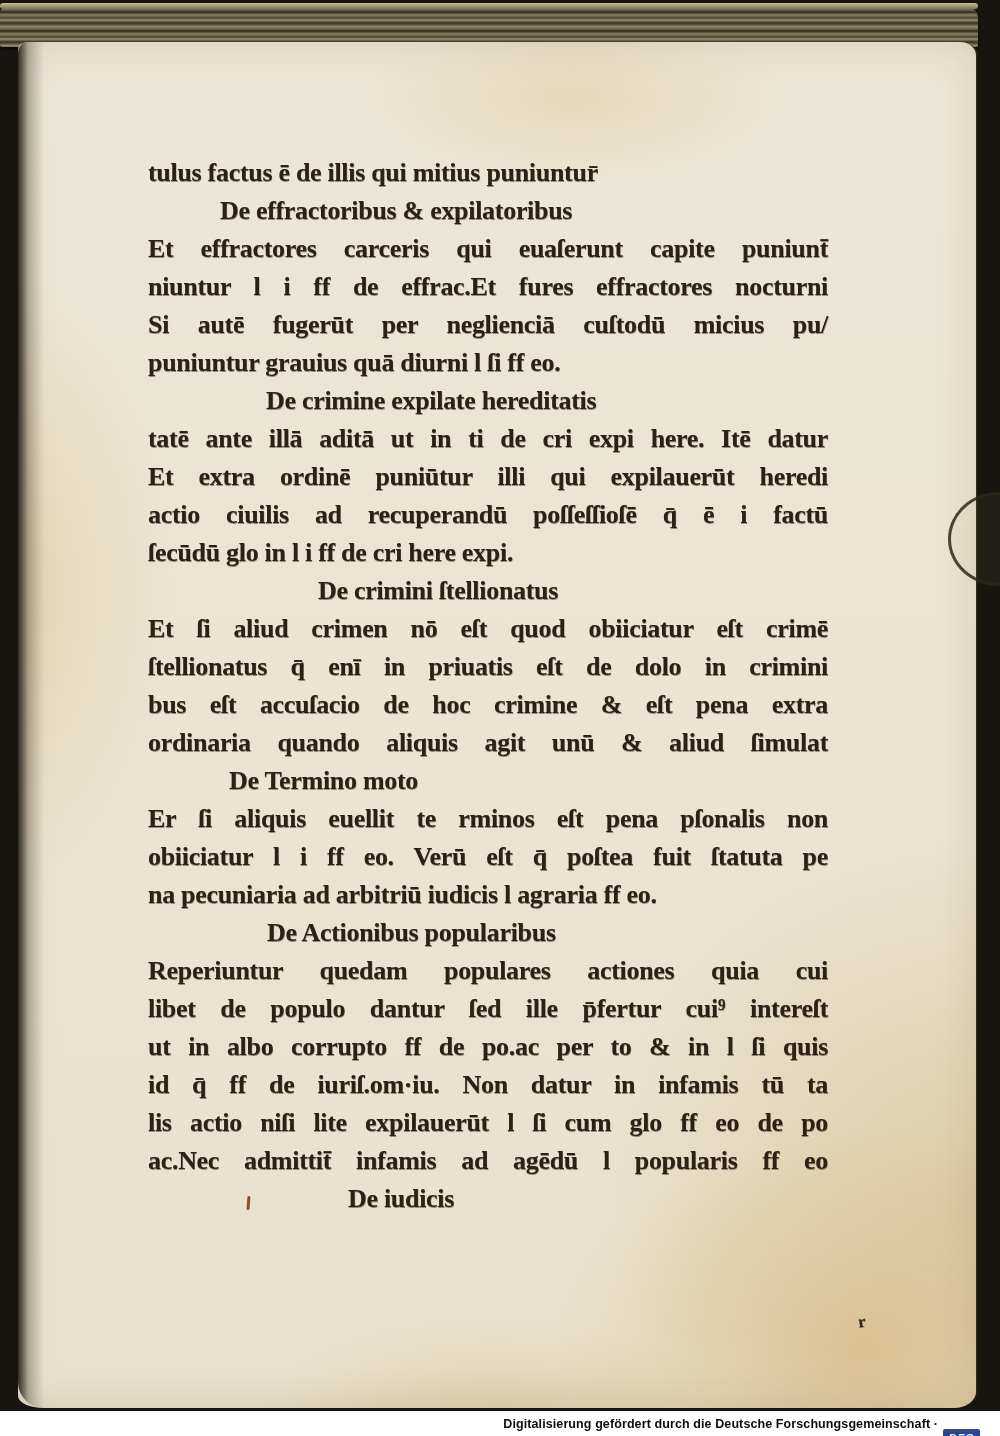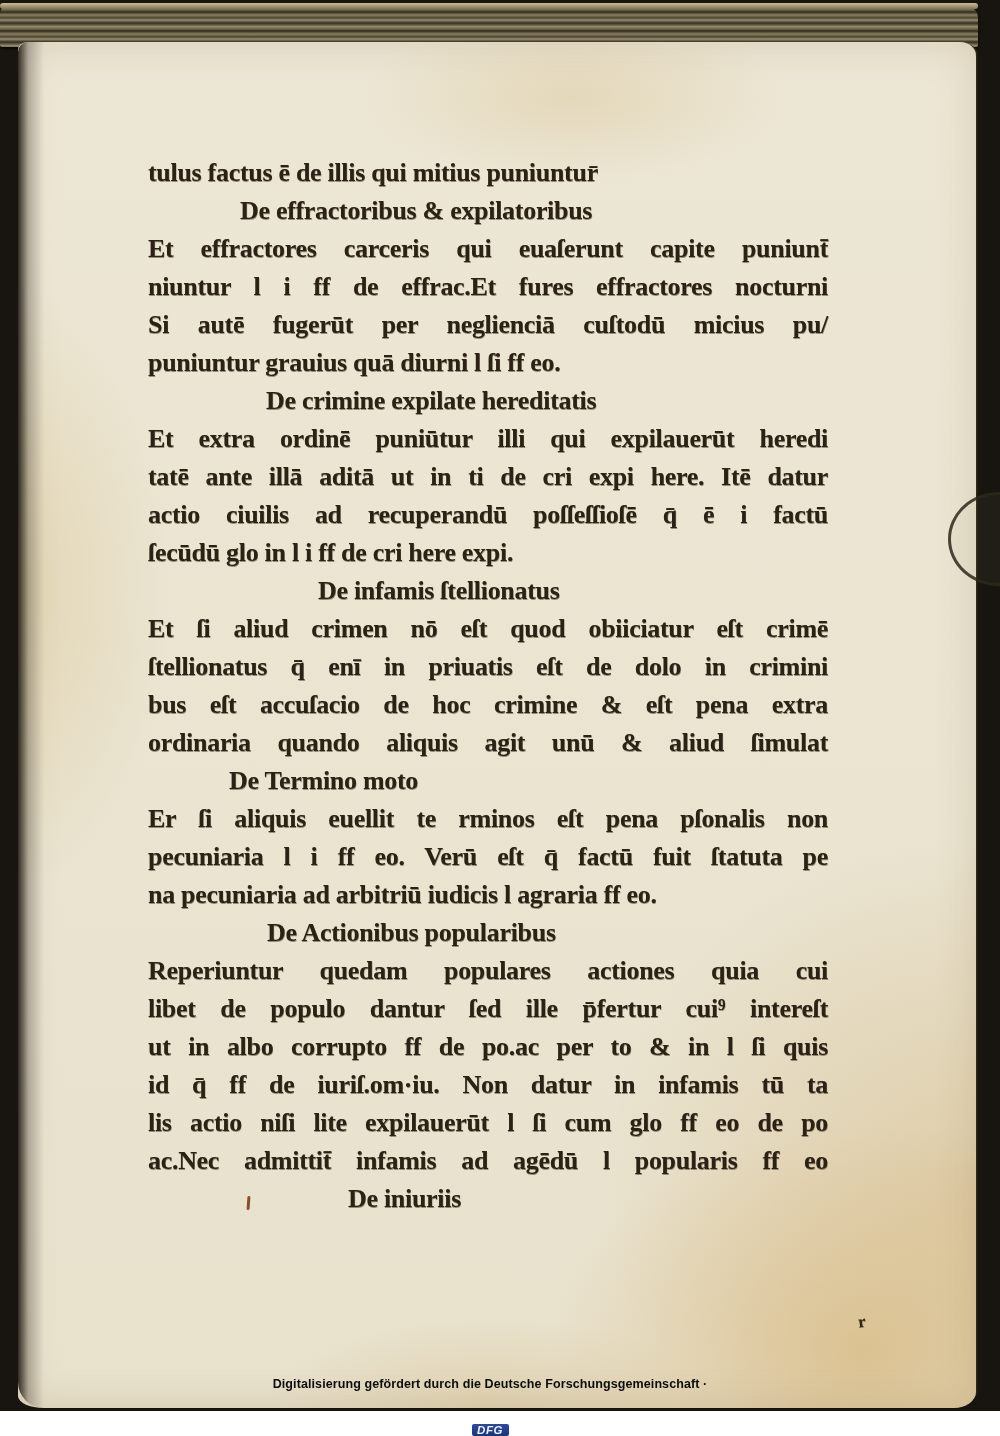--- a/index.html
+++ b/index.html
@@ -80,21 +80,20 @@
     position:absolute;left:229px;top:1154px;width:3px;height:14px;
     background:#8a4f2a;border-radius:2px;transform:rotate(4deg);
   }
   
   .footer-bar{
     position:absolute;left:0;bottom:0;width:1000px;height:25px;
     background:#ffffff;
     display:flex;align-items:center;justify-content:flex-end;
     gap:5px;padding-right:20px;box-sizing:border-box;
     font-family:"Liberation Sans","DejaVu Sans",sans-serif;
-    flex-direction:column;
   }
   .credit-text{
     font-size:12.5px;font-weight:700;color:#0d0d0d;letter-spacing:0.1px;
   }
   .dfg-logo{
     width:37px;height:17px;background:linear-gradient(180deg,#2c4aa0,#1c3478);
     color:#eef2ff;font-size:11.5px;font-weight:700;font-style:italic;
     display:flex;align-items:center;justify-content:center;
     border-radius:2px;letter-spacing:0.5px;margin-top:28px;
   }
@@ -107,47 +106,47 @@
   <div class="top-stack-highlight"></div>
   <div class="top-stack"></div>
 
   <div class="fore-edge"></div>
 
   <div class="page">
     <div class="gutter-shadow"></div>
 
     <div class="text-block">
         <div class="line body">tulus factus ē de illis qui mitius puniuntur̄</div>
-        <div class="line heading" style="margin-left: 92px;">De effractoribus &amp; expilatoribus</div>
+        <div class="line heading" style="margin-left: 72px;">De effractoribus &amp; expilatoribus</div>
         <div class="line body justify">Et effractores carceris qui euaſerunt capite puniunt̄</div>
         <div class="line body justify">niuntur l i ff de effrac.Et fures effractores nocturni</div>
         <div class="line body justify">Si autē fugerūt per neglienciā cuſtodū micius pu/</div>
         <div class="line body">puniuntur grauius quā diurni l ſi ff eo.</div>
         <div class="line heading" style="margin-left: 118px;">De crimine expilate hereditatis</div>
+        <div class="line body justify">tatē ante illā aditā ut in ti de cri expi here. Itē datur</div>
         <div class="line body justify">Et extra ordinē puniūtur illi qui expilauerūt heredi</div>
-        <div class="line body justify">tatē ante illā aditā ut in ti de cri expi here. Itē datur</div>
         <div class="line body justify">actio ciuilis ad recuperandū poſſeſſioſē q̄ ē i factū</div>
         <div class="line body">ſecūdū glo in l i ff de cri here expi.</div>
-        <div class="line heading" style="margin-left: 170px;">De infamis ſtellionatus</div>
+        <div class="line heading" style="margin-left: 170px;">De crimini ſtellionatus</div>
         <div class="line body justify">Et ſi aliud crimen nō eſt quod obiiciatur eſt crimē</div>
         <div class="line body justify">ſtellionatus q̄ enī in priuatis eſt de dolo in crimini</div>
         <div class="line body justify">bus eſt accuſacio de hoc crimine &amp; eſt pena extra</div>
         <div class="line body justify">ordinaria quando aliquis agit unū &amp; aliud ſimulat</div>
         <div class="line heading" style="margin-left: 81px;">De Termino moto</div>
         <div class="line body justify">Er ſi aliquis euellit te rminos eſt pena pſonalis non</div>
-        <div class="line body justify">pecuniaria l i ff eo. Verū eſt q̄ factū fuit ſtatuta pe</div>
+        <div class="line body justify">obiiciatur l i ff eo. Verū eſt q̄ poſtea fuit ſtatuta pe</div>
         <div class="line body">na pecuniaria ad arbitriū iudicis l agraria ff eo.</div>
         <div class="line heading" style="margin-left: 119px;">De Actionibus popularibus</div>
         <div class="line body justify">Reperiuntur quedam populares actiones quia cui</div>
         <div class="line body justify">libet de populo dantur ſed ille p̄fertur cui⁹ intereſt</div>
         <div class="line body justify">ut in albo corrupto ff de po.ac per to &amp; in l ſi quis</div>
         <div class="line body justify">id q̄ ff de iuriſ.om·iu. Non datur in infamis tū ta</div>
         <div class="line body justify">lis actio niſi lite expilauerūt l ſi cum glo ff eo de po</div>
         <div class="line body justify">ac.Nec admittit̄ infamis ad agēdū l popularis ff eo</div>
-        <div class="line heading" style="margin-left: 200px;">De iniuriis</div>
+        <div class="line heading" style="margin-left: 200px;">De iudicis</div>
       </div>
 
     <div class="ink-mark">r</div>
     <div class="ink-speck"></div>
   </div>
 
   <div class="clip-ring"></div>
 
   <div class="footer-bar">
     <span class="credit-text">Digitalisierung gefördert durch die Deutsche Forschungsgemeinschaft ·</span>

